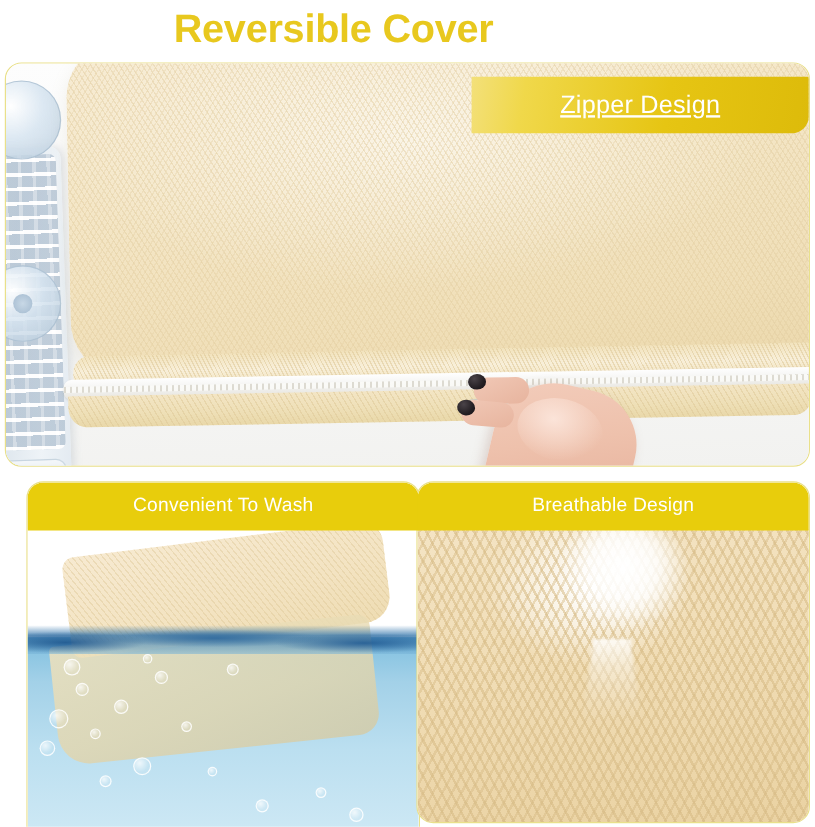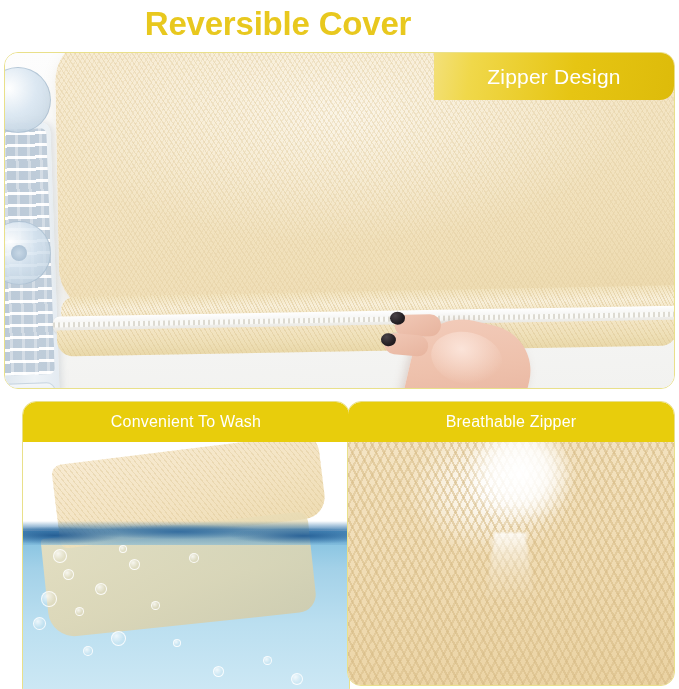--- a/index.html
+++ b/index.html
@@ -66,26 +66,27 @@
     font-size: 21px;
     font-weight: normal;
     letter-spacing: 0.2px;
     display: flex;
     align-items: center;
     justify-content: center;
     white-space: nowrap;
   }
   .banner-zipper {
     right: 0;
-    top: 0;
-    width: 240px;
+    top: 11px;
+    width: 281px;
     height: 47px;
     border-bottom-left-radius: 0;
     border-bottom-right-radius: 14px;
     background: linear-gradient(100deg, #f3e07a 0%, #f0d84a 16%, #e6c513 58%, #ddbb0a 100%);
+    text-decoration: underline;
   }
   .banner-wash, .banner-fabric {
     left: 0;
     top: 0;
     width: 100%;
     height: 40px;
     border-top-left-radius: 13px;
     border-top-right-radius: 13px;
     background: #e8cd0c;
     font-size: 16px;
@@ -458,20 +459,20 @@
     <div class="bubble" style="left:150px; top:198px; width:6px; height:6px;"></div>
     <div class="bubble" style="left:190px; top:225px; width:9px; height:9px;"></div>
     <div class="bubble" style="left:240px; top:215px; width:7px; height:7px;"></div>
     <div class="bubble" style="left:268px; top:232px; width:10px; height:10px;"></div>
     <div class="bubble" style="left:96px; top:104px; width:6px; height:6px;"></div>
     <div class="bubble" style="left:166px; top:112px; width:8px; height:8px;"></div>
   </div>
 </div>
 
 <div class="panel panel-fabric">
-  <div class="banner banner-fabric">Breathable Zipper</div>
+  <div class="banner banner-fabric">Breathable Design</div>
 
   <div class="fabric-scene">
     <div class="fabric-mesh"></div>
     <div class="fabric-glow"></div>
     <div class="fabric-ray"></div>
   </div>
 </div>
 
 </body></html>

